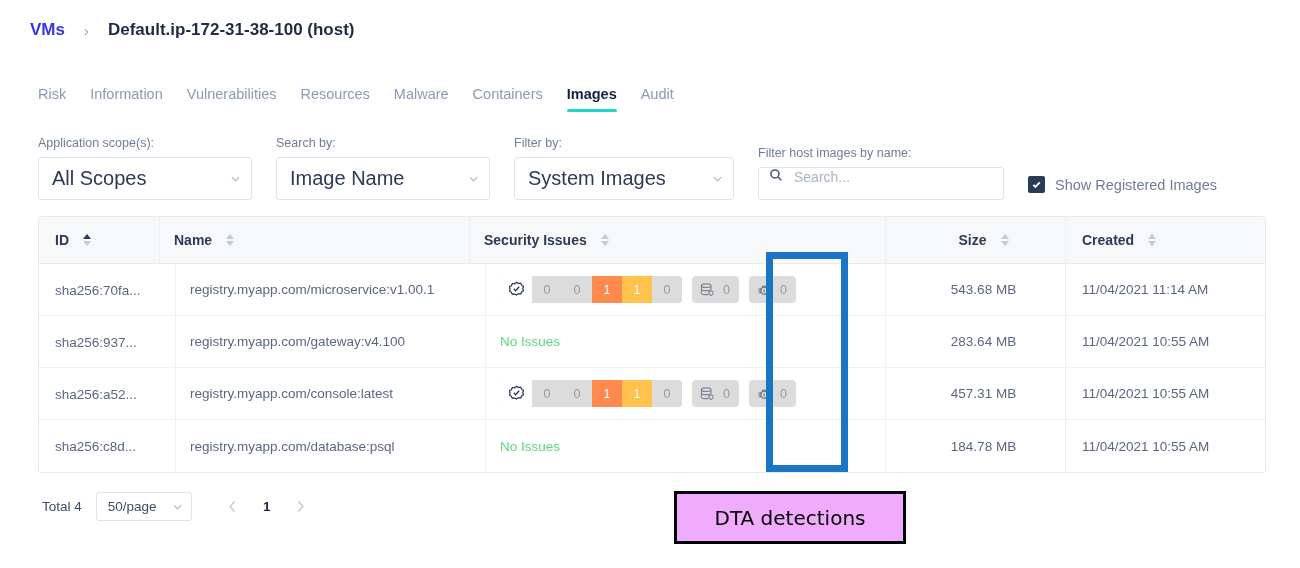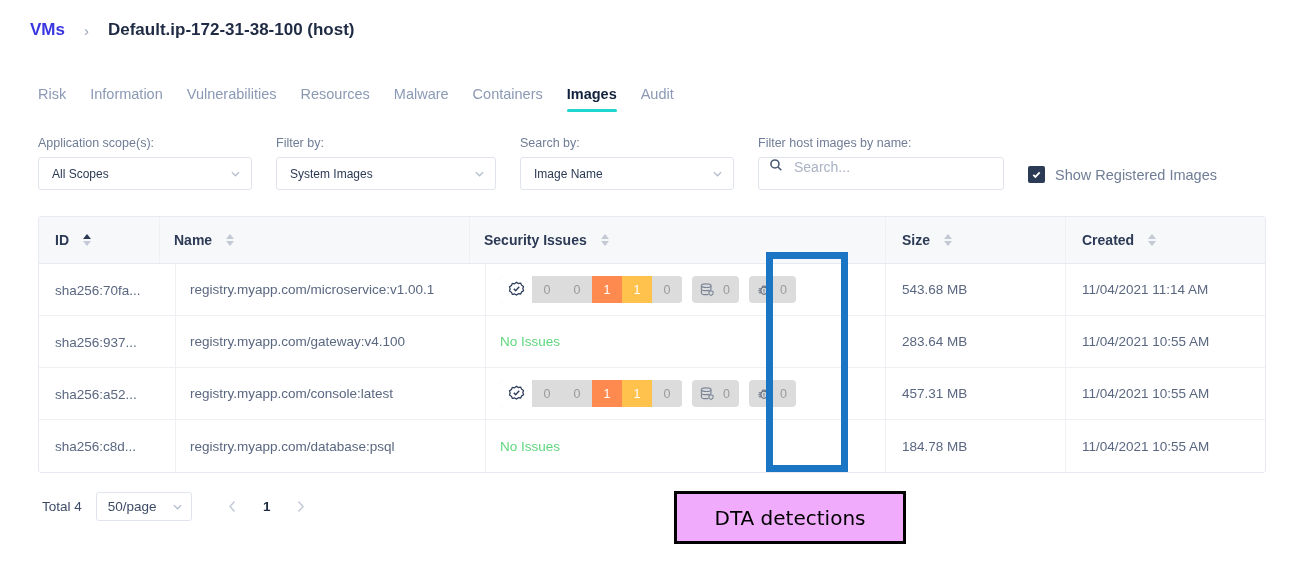--- a/index.html
+++ b/index.html
@@ -87,29 +87,29 @@
   }
   .field-label {
     font-size: 12.5px;
     color: #6f7d96;
     margin-bottom: 7px;
     display: block;
     white-space: nowrap;
   }
   .select-box {
     width: 214px;
-    height: 33px;
+    height: 43px;
     border: 1px solid #dfe4ec;
     border-radius: 3px;
     background: #fff;
     display: flex;
     align-items: center;
     padding: 0 10px 0 13px;
     box-sizing: border-box;
-    font-size: 12px;
+    font-size: 20px;
     color: #2c3a56;
     cursor: pointer;
     justify-content: space-between;
   }
   .select-box.w2 { width: 220px; }
   .select-box.w3 { width: 214px; }
   .chev {
     width: 11px;
     height: 11px;
     flex: none;
@@ -184,21 +184,21 @@
   }
   .trow.last { border-bottom: 0; }
   .thead {
     background: #f7f8fa;
     height: 47px;
     border-bottom: 1px solid #e7eaf0;
   }
   .c-id    { width: 120px; padding-left: 16px; flex: none; }
   .c-name  { width: 310px; padding-left: 14px; flex: none; border-left: 1px solid #eef0f4; height: 100%; display: flex; align-items: center; box-sizing: border-box;}
   .c-sec   { flex: 1 1 auto; padding-left: 14px; border-left: 1px solid #eef0f4; height: 100%; display: flex; align-items: center; box-sizing: border-box;}
-  .c-size  { width: 180px; padding-left: 16px; flex: none; border-left: 1px solid #eef0f4; height: 100%; display: flex; align-items: center; box-sizing: border-box;}
+  .c-size  { width: 180px; padding-left: 16px; flex: none; border-left: 1px solid #eef0f4; height: 100%; display: flex; align-items: center; box-sizing: border-box; justify-content: center;}
   .c-created { width: 200px; padding-left: 16px; flex: none; border-left: 1px solid #eef0f4; height: 100%; display: flex; align-items: center; box-sizing: border-box;}
   .thead .c-id { height: 100%; display: flex; align-items: center; box-sizing: border-box; }
 
   .th {
     font-size: 14px;
     font-weight: 700;
     color: #2c3a56;
     display: flex;
     align-items: center;
     gap: 14px;
@@ -372,33 +372,33 @@
     <label class="field-label">Application scope(s):</label>
     <div class="select-box">
       <span>All Scopes</span>
       <svg class="chev" viewBox="0 0 12 12" fill="none" stroke="currentColor" stroke-width="1.4">
           <path d="M2 4.5 L6 8.5 L10 4.5"></path>
         </svg>
     </div>
   </div>
 
   <div>
+    <label class="field-label">Search by:</label>
+    <div class="select-box w3">
+      <span>Image Name</span>
+      <svg class="chev" viewBox="0 0 12 12" fill="none" stroke="currentColor" stroke-width="1.4">
+          <path d="M2 4.5 L6 8.5 L10 4.5"></path>
+        </svg>
+    </div>
+  </div>
+
+  <div>
     <label class="field-label">Filter by:</label>
     <div class="select-box w2">
       <span>System Images</span>
-      <svg class="chev" viewBox="0 0 12 12" fill="none" stroke="currentColor" stroke-width="1.4">
-          <path d="M2 4.5 L6 8.5 L10 4.5"></path>
-        </svg>
-    </div>
-  </div>
-
-  <div>
-    <label class="field-label">Search by:</label>
-    <div class="select-box w3">
-      <span>Image Name</span>
       <svg class="chev" viewBox="0 0 12 12" fill="none" stroke="currentColor" stroke-width="1.4">
           <path d="M2 4.5 L6 8.5 L10 4.5"></path>
         </svg>
     </div>
   </div>
 
   <div>
     <label class="field-label">Filter host images by name:</label>
     <div class="search-box">
       <svg width="14" height="14" viewBox="0 0 16 16" fill="none" stroke="currentColor" stroke-width="1.8">

